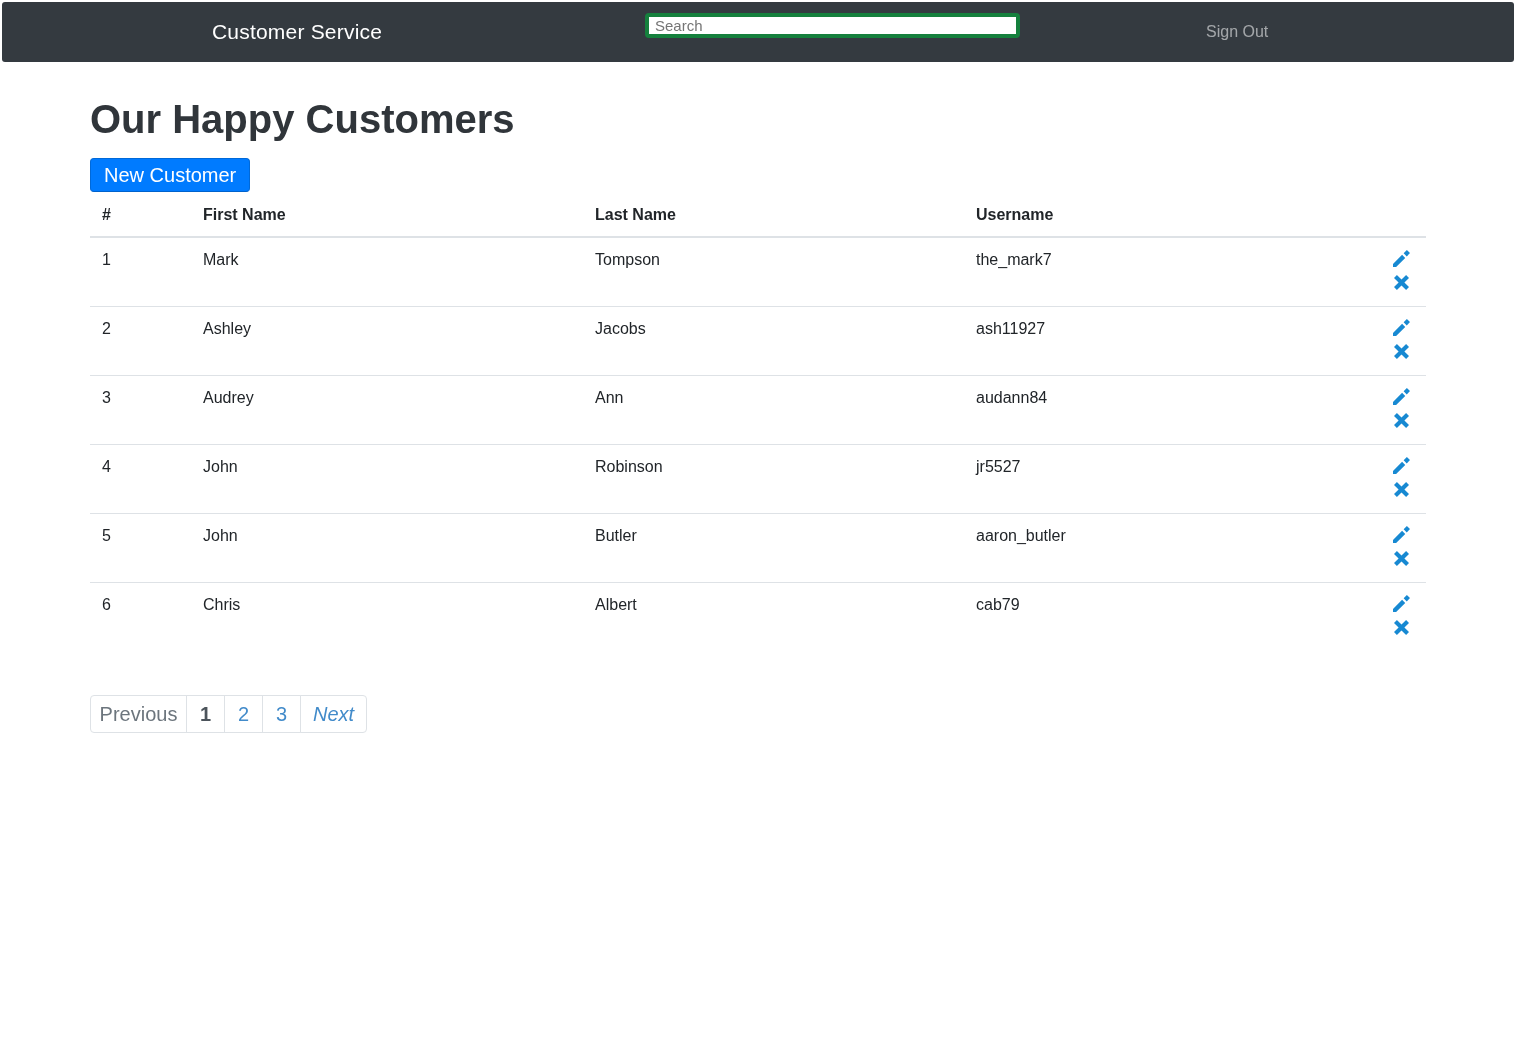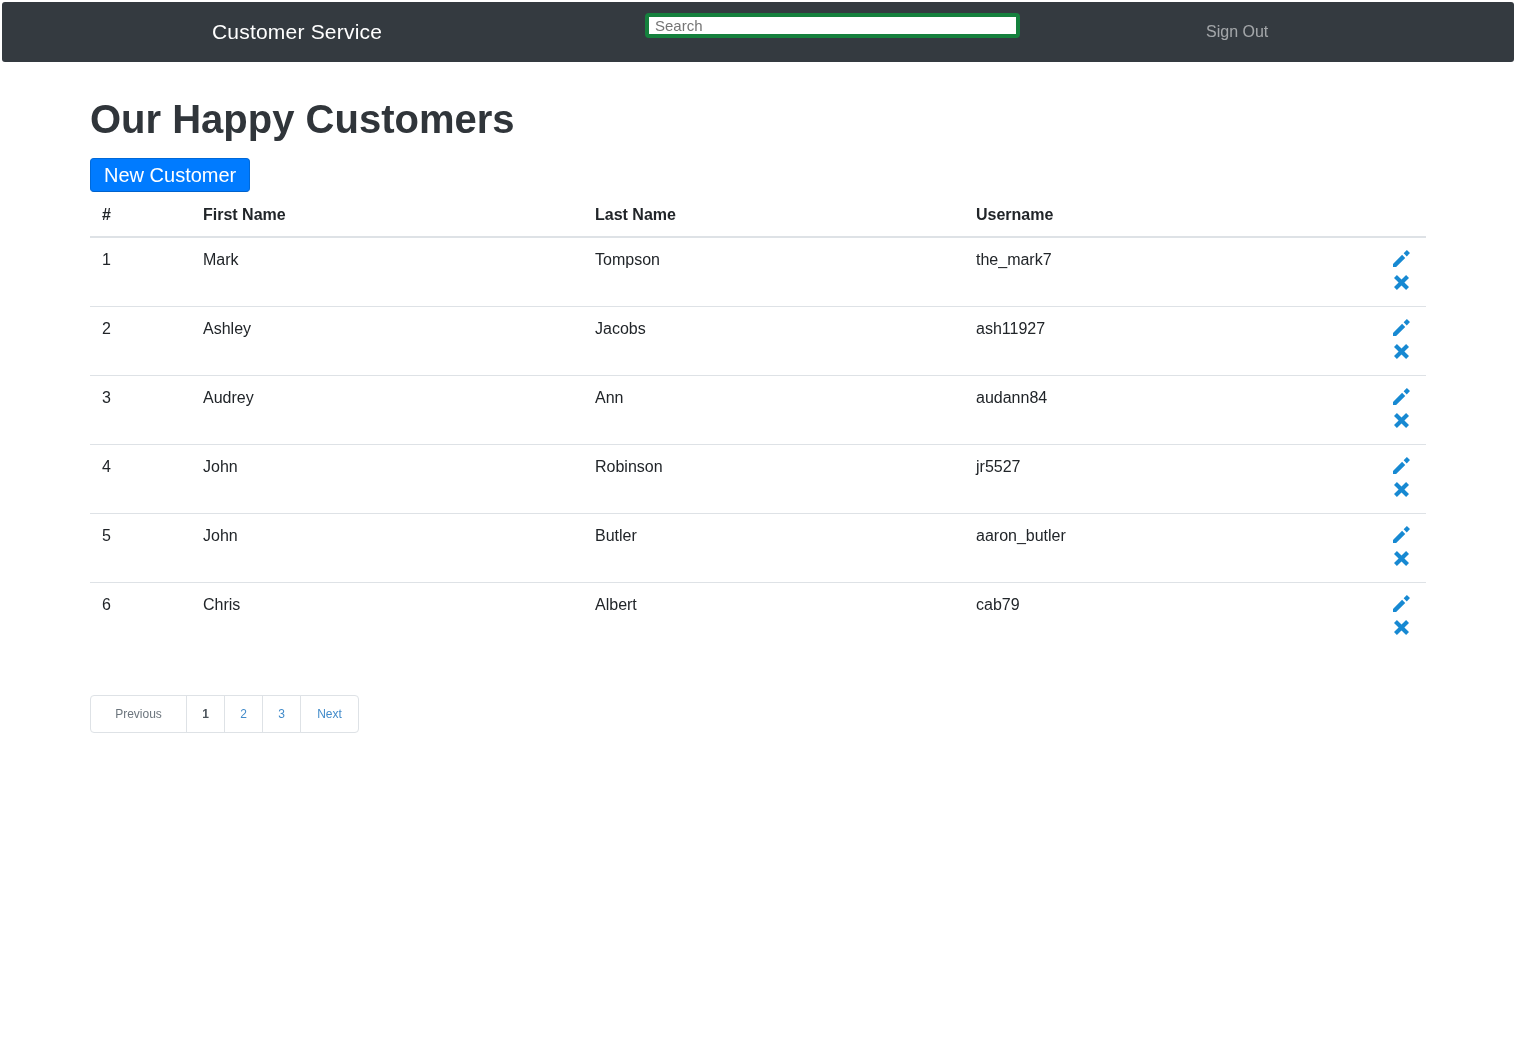--- a/index.html
+++ b/index.html
@@ -133,27 +133,27 @@
     margin-left:-1px;
     background:#fff;
     text-align:center;
   }
   ul.pagination li:first-child{margin-left:0;border-radius:4px 0 0 4px;}
   ul.pagination li:last-child{border-radius:0 4px 4px 0;}
   ul.pagination li span,
   ul.pagination li a{
     display:block;
     padding:8px 0;
-    font-size:12px;
+    font-size:20px;
     line-height:20px;
     text-decoration:none;
   }
   li.pg-prev{width:97px;}
   li.pg-num{width:39px;}
-  li.pg-next{width:59px;}
+  li.pg-next{width:67px;font-style:italic;}
   li.disabled span{color:var(--muted);}
   li.active span{color:#4c545b;font-weight:700;}
   ul.pagination li a{color:var(--link-blue);}
 </style>
 </head>
 <body>
 
 <nav class="navbar">
   <a class="navbar-brand" href="#">Customer Service</a>
   <input class="navbar-search" type="text" placeholder="Search" style="">

